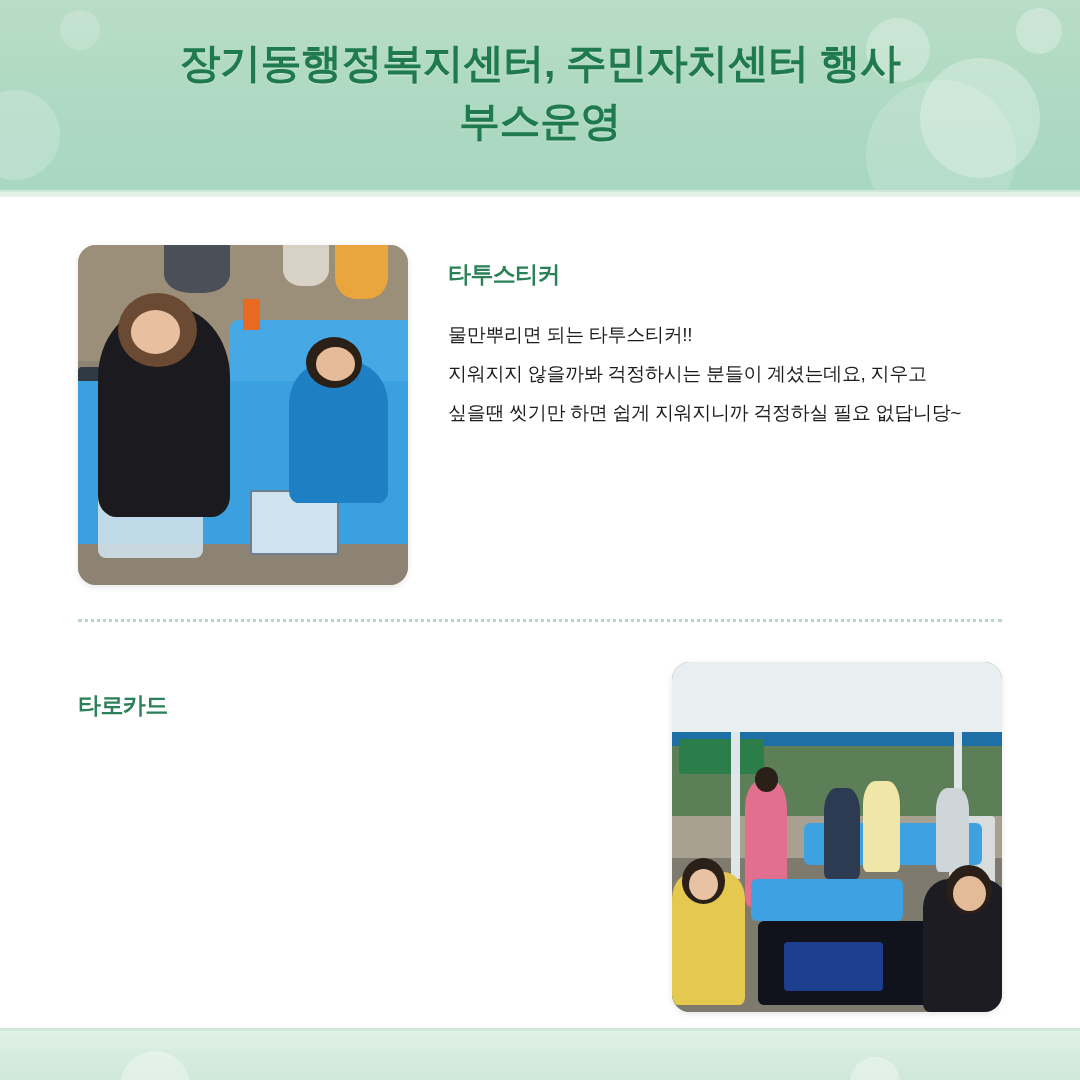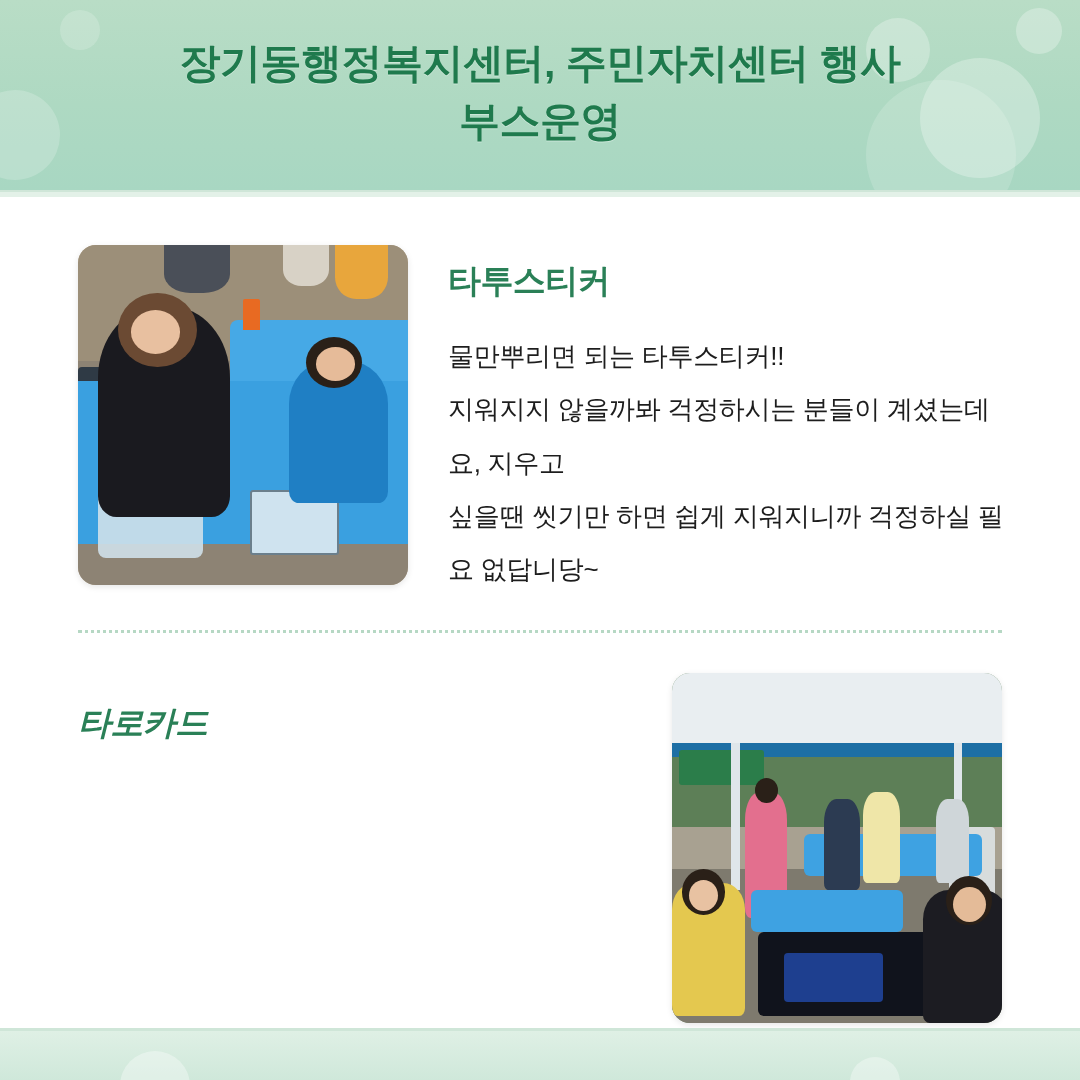--- a/index.html
+++ b/index.html
@@ -80,49 +80,48 @@
     box-sizing: border-box;
   }
 
   .section-1 {
     padding: 48px 60px 0 78px;
     gap: 40px;
   }
   .section-2 {
     padding: 40px 78px 0 78px;
     gap: 32px;
-    font-style: italic;
   }
 
   .photo {
     flex: 0 0 auto;
     border-radius: 18px;
     overflow: hidden;
     position: relative;
     box-shadow: 0 2px 6px rgba(0,0,0,0.10);
   }
   .photo-1 { width: 330px; height: 340px; }
   .photo-2 { width: 330px; height: 350px; }
 
   .photo-canvas { position: absolute; inset: 0; }
 
   .text-col { flex: 1 1 auto; min-width: 0; }
 
   .sec-title {
     color: #2a8057;
-    font-size: 33px;
+    font-size: 23px;
     font-weight: 800;
     letter-spacing: -0.6px;
     margin: 14px 0 26px 0;
   }
   .sec-title-2 { margin: 28px 0 26px 0; }
 
   .sec-body {
     color: #1d1d1d;
-    font-size: 26px;
+    font-size: 19px;
     line-height: 2.05;
     letter-spacing: -0.3px;
     white-space: pre-line;
   }
 
   .divider {
     margin: 34px 78px 0 78px;
     border-top: 3px dotted #b6d8c4;
     height: 0;
   }

